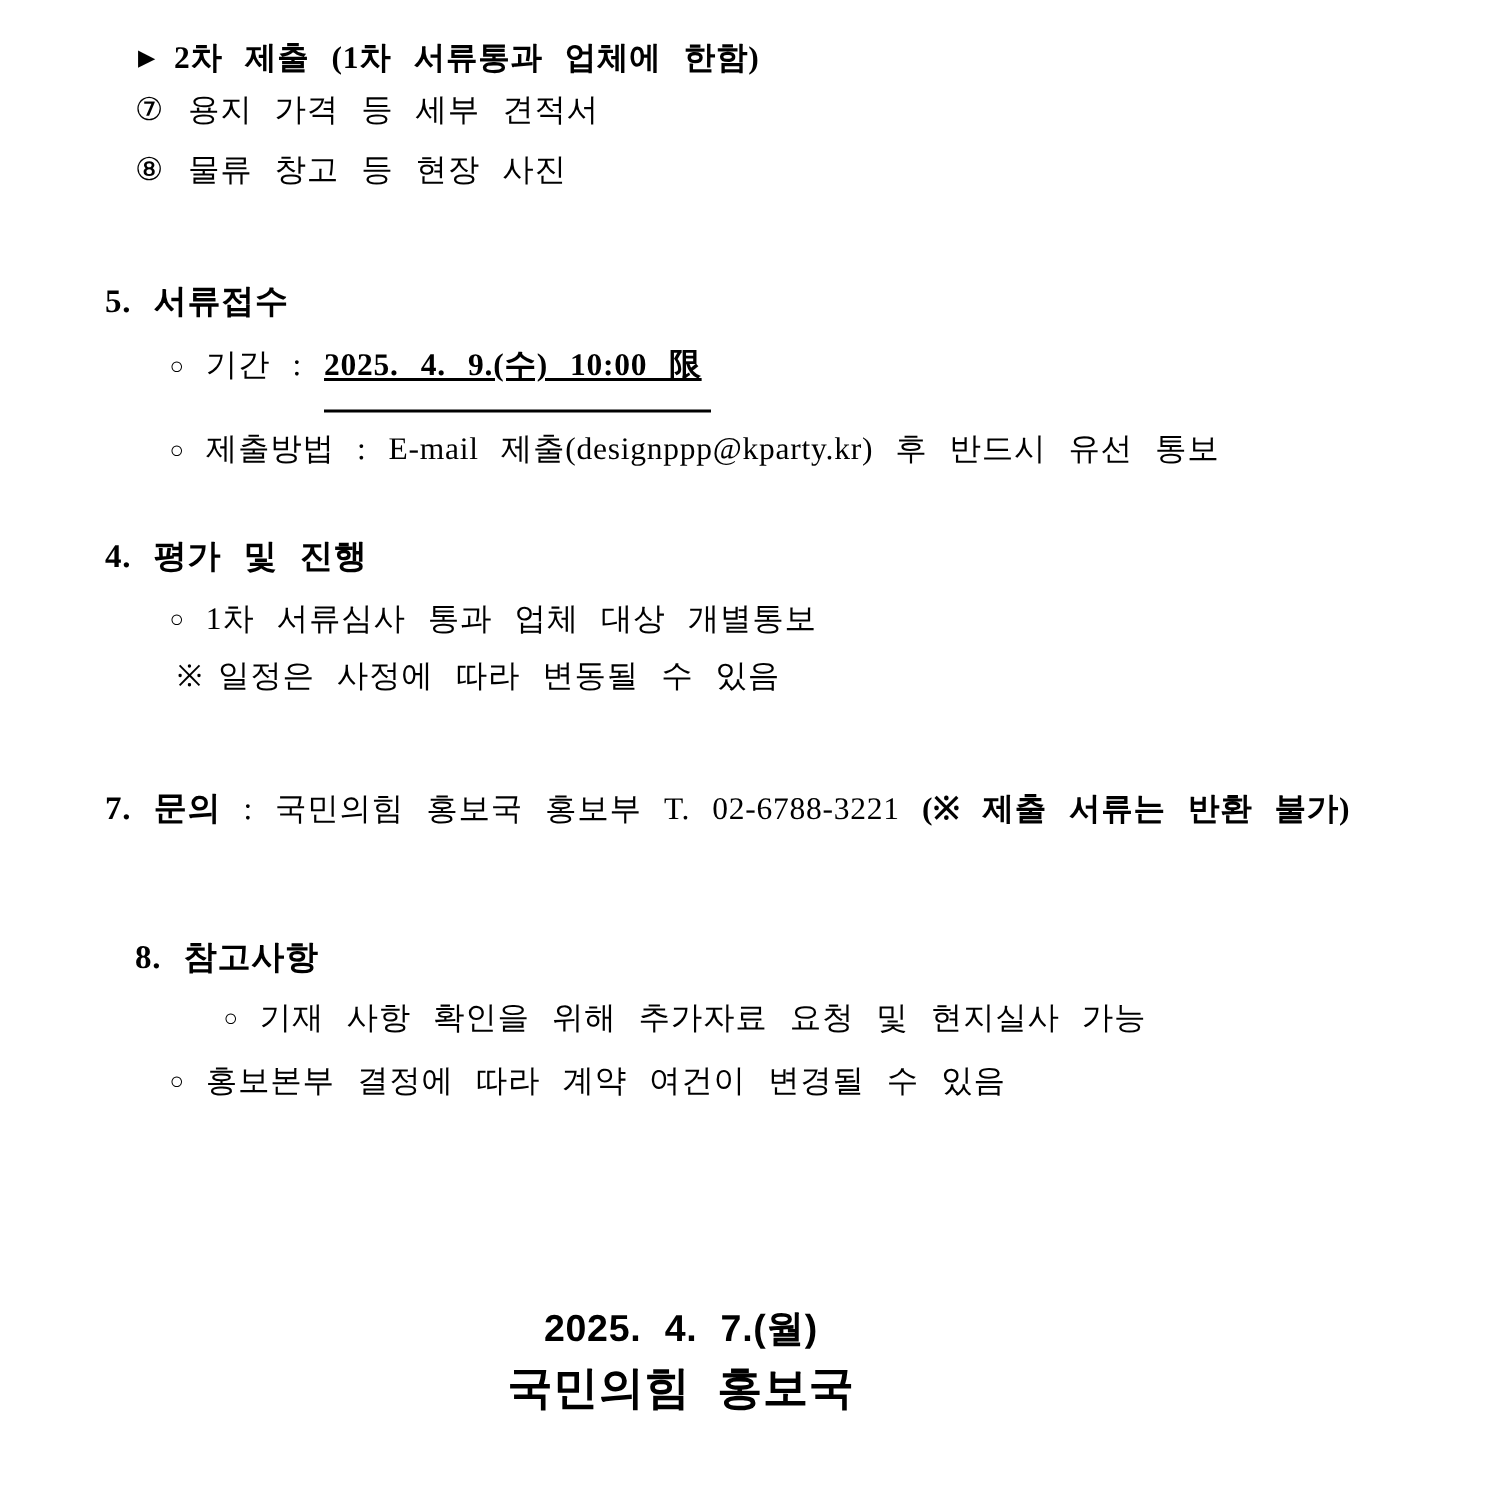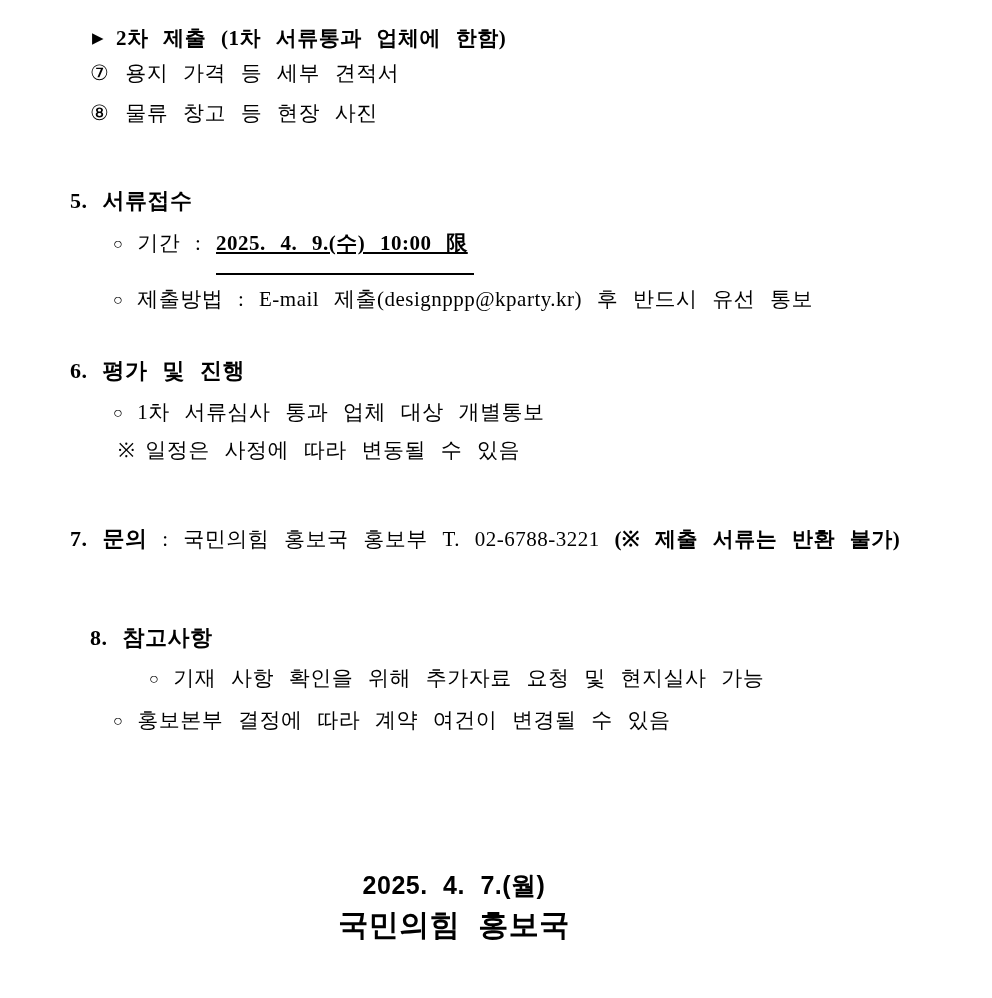--- a/index.html
+++ b/index.html
@@ -111,21 +111,21 @@
   <div class="line heading l-sec5h">5. 서류접수</div>
 
   <div class="line l-sec5b1">
     <span class="marker circle-marker">○</span><span>기간 : </span><span class="value-underline">2025. 4. 9.(수) 10:00 限</span>
   </div>
 
   <div class="line l-sec5b2">
     <span class="marker circle-marker">○</span><span>제출방법 : E-mail 제출(designppp@kparty.kr) 후 반드시 유선 통보</span>
   </div>
 
-  <div class="line heading l-sec6h">6. 평가 및 진행</div>
+  <div class="line heading l-sec6h">4. 평가 및 진행</div>
 
   <div class="line l-sec6b1">
     <span class="marker circle-marker">○</span><span>1차 서류심사 통과 업체 대상 개별통보</span>
   </div>
 
   <div class="line l-sec6note">
     <span class="marker ref-marker">※</span><span>일정은 사정에 따라 변동될 수 있음</span>
   </div>
 
   <div class="line l-sec7">

